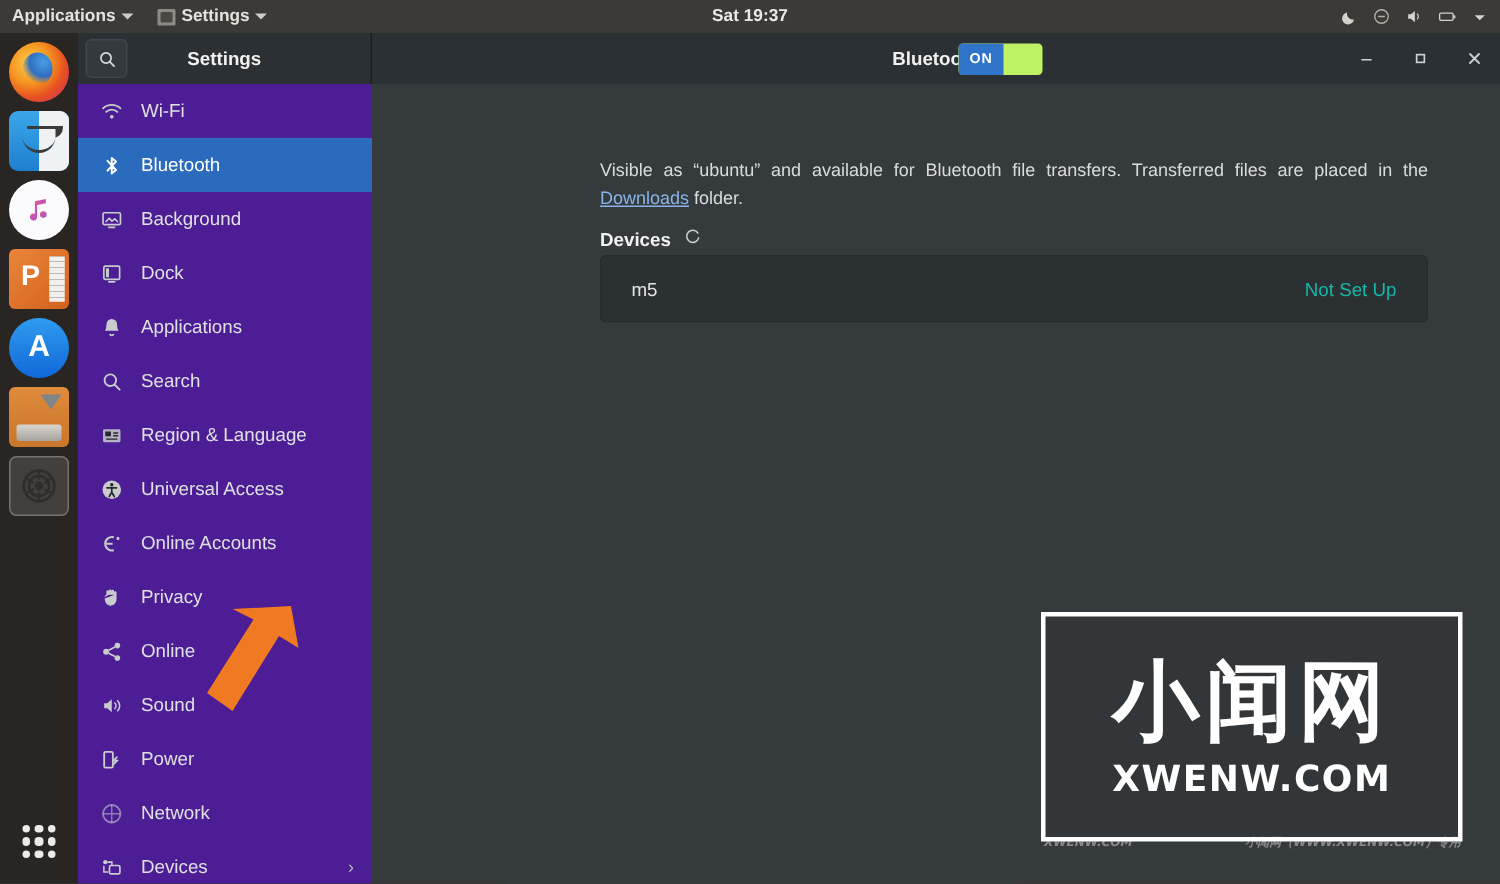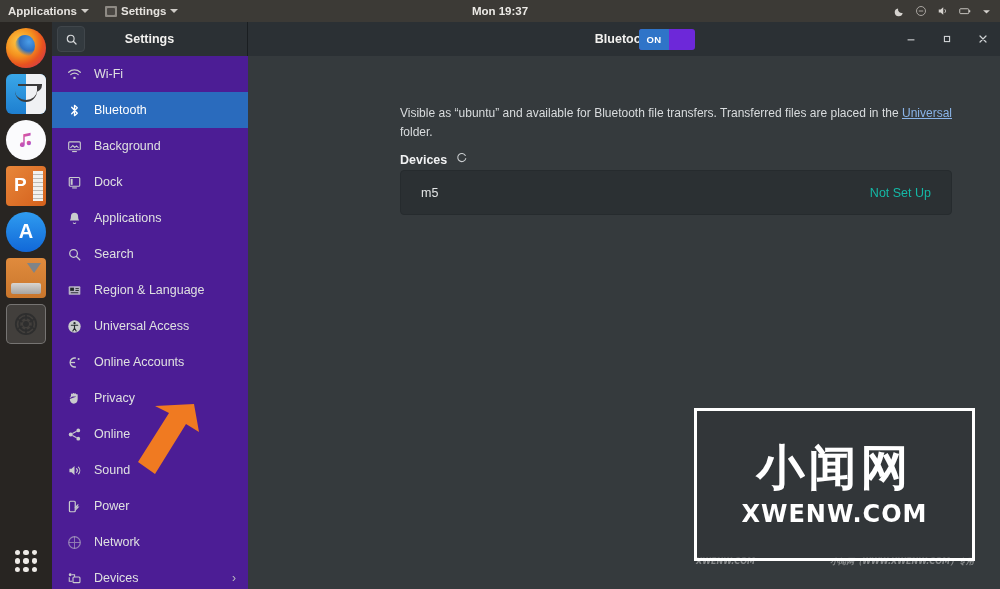--- a/index.html
+++ b/index.html
@@ -82,21 +82,21 @@
   .hb-left { width: 196px; height: 34px; background: #2b3034; display: flex; align-items: center;
     border-right: 1px solid #1a1e21; position: relative; }
   .hb-search-btn { width: 28px; height: 26px; margin-left: 5px; border: 1px solid #40464b; border-radius: 4px;
     background: #333a3f; display: flex; align-items: center; justify-content: center; }
   .hb-title-left { position: absolute; left: 0; right: 0; text-align: center; font-size: 12.5px;
     font-weight: bold; color: #f2f1ef; pointer-events: none; }
   .hb-right { flex: 1; height: 34px; display: flex; align-items: center; position: relative; background: #2b3034; }
   .hb-title-main { position: absolute; left: 0; right: 0; text-align: center; font-size: 12.5px;
     font-weight: bold; color: #f2f1ef; pointer-events: none; }
   .toggle { position: absolute; left: 52%; width: 56px; height: 21px; border-radius: 3px;
-    background: #6d28d9; display: flex; align-items: center; overflow: hidden; }
+    background: #bef264; display: flex; align-items: center; overflow: hidden; }
   .toggle-on { width: 30px; height: 21px; background: #2f74c8; color: #fff; font-size: 9.5px;
     font-weight: bold; display: flex; align-items: center; justify-content: center; letter-spacing: .5px; }
   .wbtns { position: absolute; right: 10px; display: flex; align-items: center; gap: 22px; }
   .wbtn { width: 14px; height: 14px; display: flex; align-items: center; justify-content: center; color: #cfd2d4; }
 
   
   .sidebar { position: absolute; top: 34px; left: 0; width: 196px; height: 533px;
     background: #4c1d95; overflow: hidden; }
   .side-item { height: 36px; display: flex; align-items: center; padding: 0 14px; gap: 12px;
     color: #dfe0e1; font-size: 12.5px; position: relative; }
@@ -120,21 +120,21 @@
     padding: 0 20px; color: #e2e4e5; font-size: 12.5px; }
   .devrow .st { color: #14b8a6; font-size: 12.5px; text-align: right; }
 
   
   .arrow { position: absolute; left: 128px; top: 398px; z-index: 50; pointer-events: none; }
 
   
   .wm { position: absolute; left: 694px; top: 408px; width: 281px; height: 153px;
     border: 3px solid #ffffff; background: rgba(47,51,54,0.55); z-index: 45;
     display: flex; flex-direction: column; align-items: center; justify-content: center; }
-  .wm-cn { font-family: "DejaVu Sans", sans-serif; font-size: 48px; font-weight: bold; color: #fff;
+  .wm-cn { font-family: "DejaVu Sans", sans-serif; font-size: 58px; font-weight: bold; color: #fff;
     letter-spacing: 4px; line-height: 1; margin-top: 2px; }
   .wm-en { font-family: "DejaVu Sans", sans-serif; font-size: 24px; font-weight: bold; color: #fff;
     letter-spacing: 1px; margin-top: 9px; }
   .wm-strip { position: absolute; left: 690px; top: 553px; width: 290px; height: 16px; z-index: 44;
     display: flex; align-items: center; justify-content: space-between; padding: 0 6px;
     color: rgba(235,235,235,0.45); font-size: 8px; font-family: "DejaVu Sans", sans-serif; font-style: italic; font-weight: bold; }
   .desktop-bg { position: absolute; inset: 22px 0 0 0; background: #3a3733; z-index: 5; }
 </style>
 </head>
 <body>
@@ -146,21 +146,21 @@
   <div class="topbar">
     <div class="tb-item">
       <span>Applications</span>
       <span class="caret"></span>
     </div>
     <div class="tb-item">
       <span class="tb-appicon"></span>
       <span>Settings</span>
       <span class="caret"></span>
     </div>
-    <div class="tb-clock">Mon 19:37</div>
+    <div class="tb-clock">Sat 19:37</div>
     <div class="tb-right">
       <span>
         <svg width="12" height="12" viewBox="0 0 16 16">
             <path d="M11.5 10.6A5.2 5.2 0 0 1 5.4 4.5a5.3 5.3 0 1 0 6.1 6.1z" fill="#d5d2ce"></path>
           </svg>
       </span>
       <span>
         <svg width="12" height="12" viewBox="0 0 16 16">
             <circle cx="8" cy="8" r="6" fill="none" stroke="#b3afaa" stroke-width="1.2"></circle>
             <path d="M5 8h6" stroke="#b3afaa" stroke-width="1.2"></path>
@@ -421,21 +421,21 @@
             </svg>
         </span>
         <span>Devices</span>
         <span class="chev">›</span>
       </div>
     </div>
 
     <div class="content">
 
       <div class="desc">
-        <span>Visible as “ubuntu” and available for Bluetooth file transfers. Transferred files are placed in the </span><a href="#">Universal</a><span> folder.</span>
+        <span>Visible as “ubuntu” and available for Bluetooth file transfers. Transferred files are placed in the </span><a href="#">Downloads</a><span> folder.</span>
       </div>
 
       <div class="devices-head">
         <span>Devices</span>
         <span class="spinner">
           <svg width="12" height="12" viewBox="0 0 16 16">
               <path d="M12.4 4.6A5.4 5.4 0 1 0 13 8.8" fill="none" stroke="#cbced0" stroke-width="1.4" stroke-linecap="round"></path>
             </svg>
         </span>
       </div>

